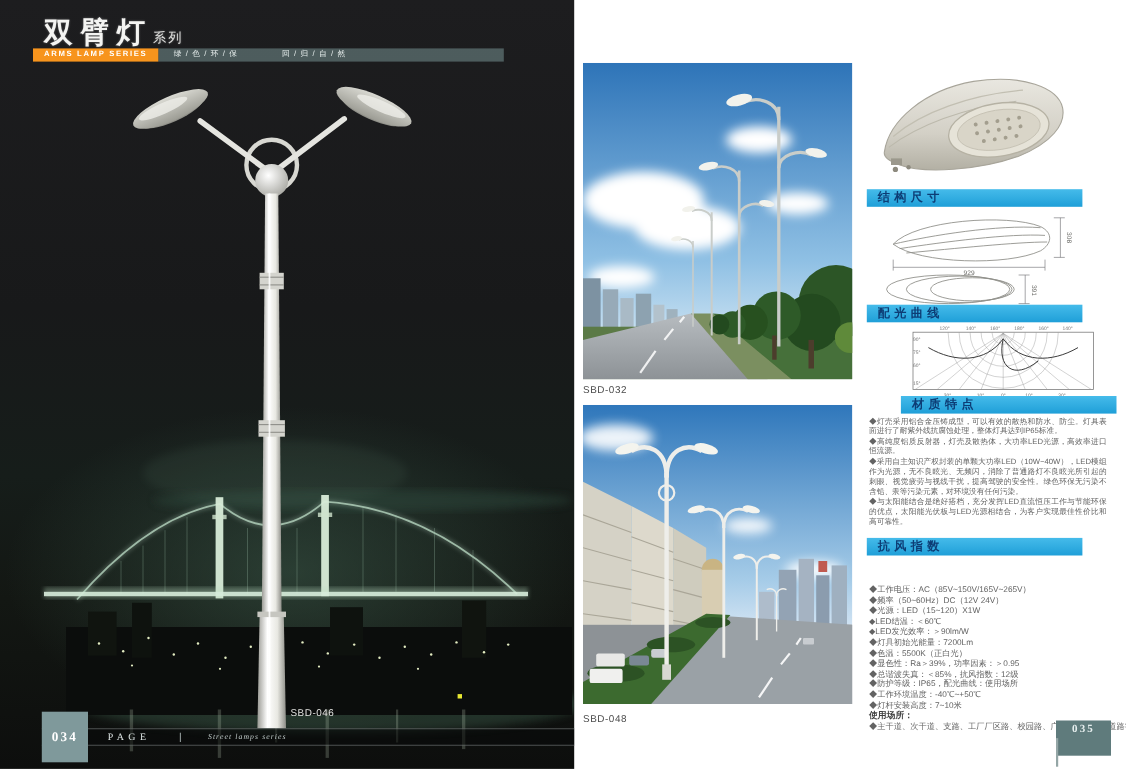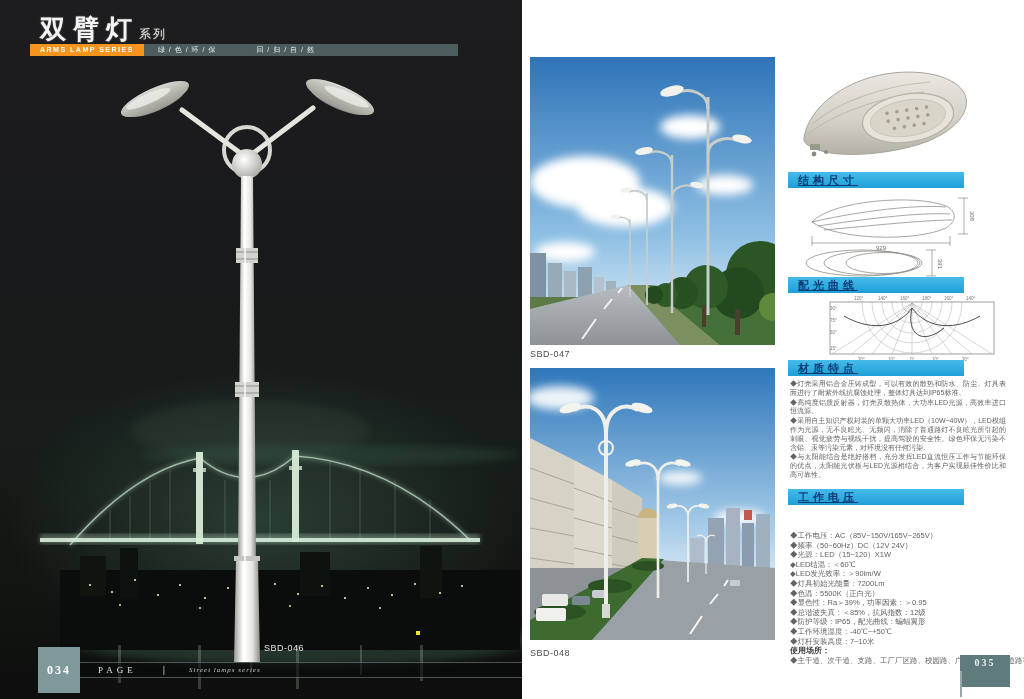--- a/index.html
+++ b/index.html
@@ -25,24 +25,24 @@
       font-size:12px;letter-spacing:2px;height:14px;line-height:14px;padding:16px 9px;}
   .pg-label{color:#dfe6e6;font-family:"Liberation Serif",serif;font-size:9px;letter-spacing:4px;
       margin-left:18px;}
   .pg-div{color:#b9c4c4;font-size:9px;margin-left:26px;}
   .pg-note{color:#c2cccb;font-family:"Liberation Serif",serif;font-style:italic;font-size:7px;
       letter-spacing:1px;margin-left:24px;}
   
   .photo{position:absolute;overflow:hidden;}
   .photo-label{position:absolute;color:#4c4c4c;font-size:9px;letter-spacing:.5px;}
   
-  .sec-header{position:absolute;left:788px;width:176px;height:16px;
+  .sec-header{position:absolute;left:788px;width:196px;height:16px;
       background:linear-gradient(180deg,#45bbea 0%,#1f9fd8 100%);
       color:#0d3d75;font-weight:bold;font-size:11px;letter-spacing:4px;
-      line-height:16px;padding-left:10px;box-sizing:border-box;text-decoration:underline;}
+      line-height:16px;padding-left:10px;box-sizing:border-box;}
   .body-text{position:absolute;left:790px;width:216px;color:#636363;font-size:7px;
       line-height:8.8px;text-align:justify;}
   .body-text p{margin:0 0 1px 0;}
   .tech-list{position:absolute;left:790px;width:216px;color:#636363;font-size:7.5px;}
   .tech-list div{line-height:9.6px;white-space:nowrap;}
   .usage-label{font-weight:bold;color:#3f3f3f;line-height:11px;font-size:8px;}
   .usage-item{line-height:9.6px;white-space:normal;}
   .flag-logo{position:absolute;left:960px;top:655px;width:50px;height:32px;background:#5f7b7c;
       color:#e6eeee;font-weight:bold;font-size:10px;letter-spacing:2px;text-align:center;
       line-height:16px;font-family:"Liberation Serif",serif;}
@@ -283,21 +283,21 @@
           <ellipse cx="142" cy="34" rx="12" ry="5" transform="rotate(-14 142 34)"></ellipse>
           <ellipse cx="212" cy="82" rx="10" ry="4" transform="rotate(12 212 82)"></ellipse>
           <ellipse cx="114" cy="94" rx="9" ry="3.6" transform="rotate(-12 114 94)"></ellipse>
           <ellipse cx="167" cy="128" rx="7" ry="3" transform="rotate(10 167 128)"></ellipse>
           <ellipse cx="96" cy="133" rx="6" ry="2.6" transform="rotate(-10 96 133)"></ellipse>
           <ellipse cx="85" cy="160" rx="5" ry="2.2" transform="rotate(-10 85 160)"></ellipse>
         </g>
       </g>
     </svg>
   </div>
-  <div class="photo-label" style="left:530px;top:349px;">SBD-047</div>
+  <div class="photo-label" style="left:530px;top:349px;">SBD-032</div>
 
   <div class="photo" style="left:530px;top:368px;width:245px;height:272px;">
     <svg width="245" height="272" viewBox="0 0 245 272">
       <defs>
         <linearGradient id="sky2" x1="0" y1="0" x2="0" y2="1">
           <stop offset="0%" stop-color="#2f77bb"></stop>
             <stop offset="80%" stop-color="#a6cce8"></stop>
             <stop offset="100%" stop-color="#cfe2f2"></stop>
         </linearGradient>
       </defs>
@@ -503,40 +503,40 @@
           <circle cx="86" cy="9" r="50"></circle>
       </g>
       <g stroke="#3a3a3a" stroke-width=".9" fill="none">
         <path d="M86,14 C70,36 42,36 18,22"></path>
         <path d="M86,14 C102,36 130,36 154,22"></path>
         <path d="M86,14 C80,40 96,52 118,34"></path>
       </g>
     </g>
   </svg>
 
-  <div class="sec-header" style="top:360px;">材质特点</div>
+  <div class="sec-header" style="top:360px;margin-left:31px;">材质特点</div>
   <div class="body-text" style="top:380px;">
     <p>◆灯壳采用铝合金压铸成型，可以有效的散热和防水、防尘。灯具表面进行了耐紫外线抗腐蚀处理，整体灯具达到IP65标准。</p>
     <p>◆高纯度铝质反射器，灯壳及散热体，大功率LED光源，高效率进口恒流源。</p>
     <p>◆采用自主知识产权封装的单颗大功率LED（10W~40W），LED模组作为光源，无不良眩光、无频闪，消除了普通路灯不良眩光所引起的刺眼、视觉疲劳与视线干扰，提高驾驶的安全性。绿色环保无污染不含铅、汞等污染元素，对环境没有任何污染。</p>
     <p>◆与太阳能结合是绝好搭档，充分发挥LED直流恒压工作与节能环保的优点，太阳能光伏板与LED光源相结合，为客户实现最佳性价比和高可靠性。</p>
   </div>
 
-  <div class="sec-header" style="top:489px;">工作电压</div>
+  <div class="sec-header" style="top:489px;">抗风指数</div>
   <div class="tech-list" style="top:531px;">
     <div>◆工作电压：AC（85V~150V/165V~265V）</div>
     <div>◆频率（50~60Hz）DC（12V  24V）</div>
     <div>◆光源：LED（15~120）X1W</div>
     <div>◆LED结温：＜60℃</div>
     <div>◆LED发光效率：＞90lm/W</div>
     <div>◆灯具初始光能量：7200Lm</div>
     <div>◆色温：5500K（正白光）</div>
     <div>◆显色性：Ra＞39%，功率因素：＞0.95</div>
     <div>◆总谐波失真：＜85%，抗风指数：12级</div>
-    <div>◆防护等级：IP65，配光曲线：蝙蝠翼形</div>
+    <div>◆防护等级：IP65，配光曲线：使用场所</div>
     <div>◆工作环境温度：-40℃~+50℃</div>
     <div>◆灯杆安装高度：7~10米</div>
     <div class="usage-label">使用场所：</div>
     <div class="usage-item">◆主干道、次干道、支路、工厂厂区路、校园路、广场道路、乡镇道路等</div>
   </div>
 
   <div class="flag-logo">035</div>
   <div class="flag-stem"></div>
 
 </div>

